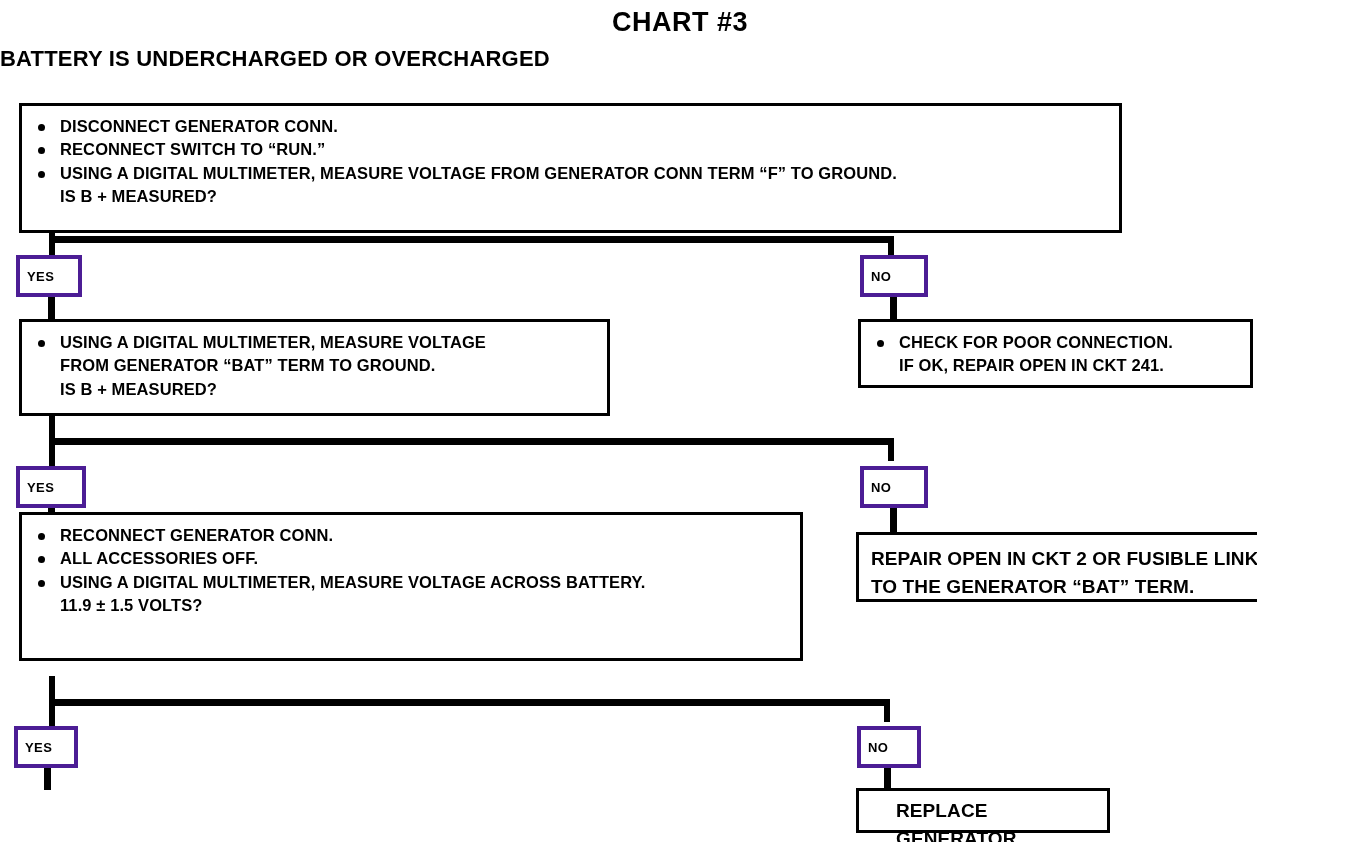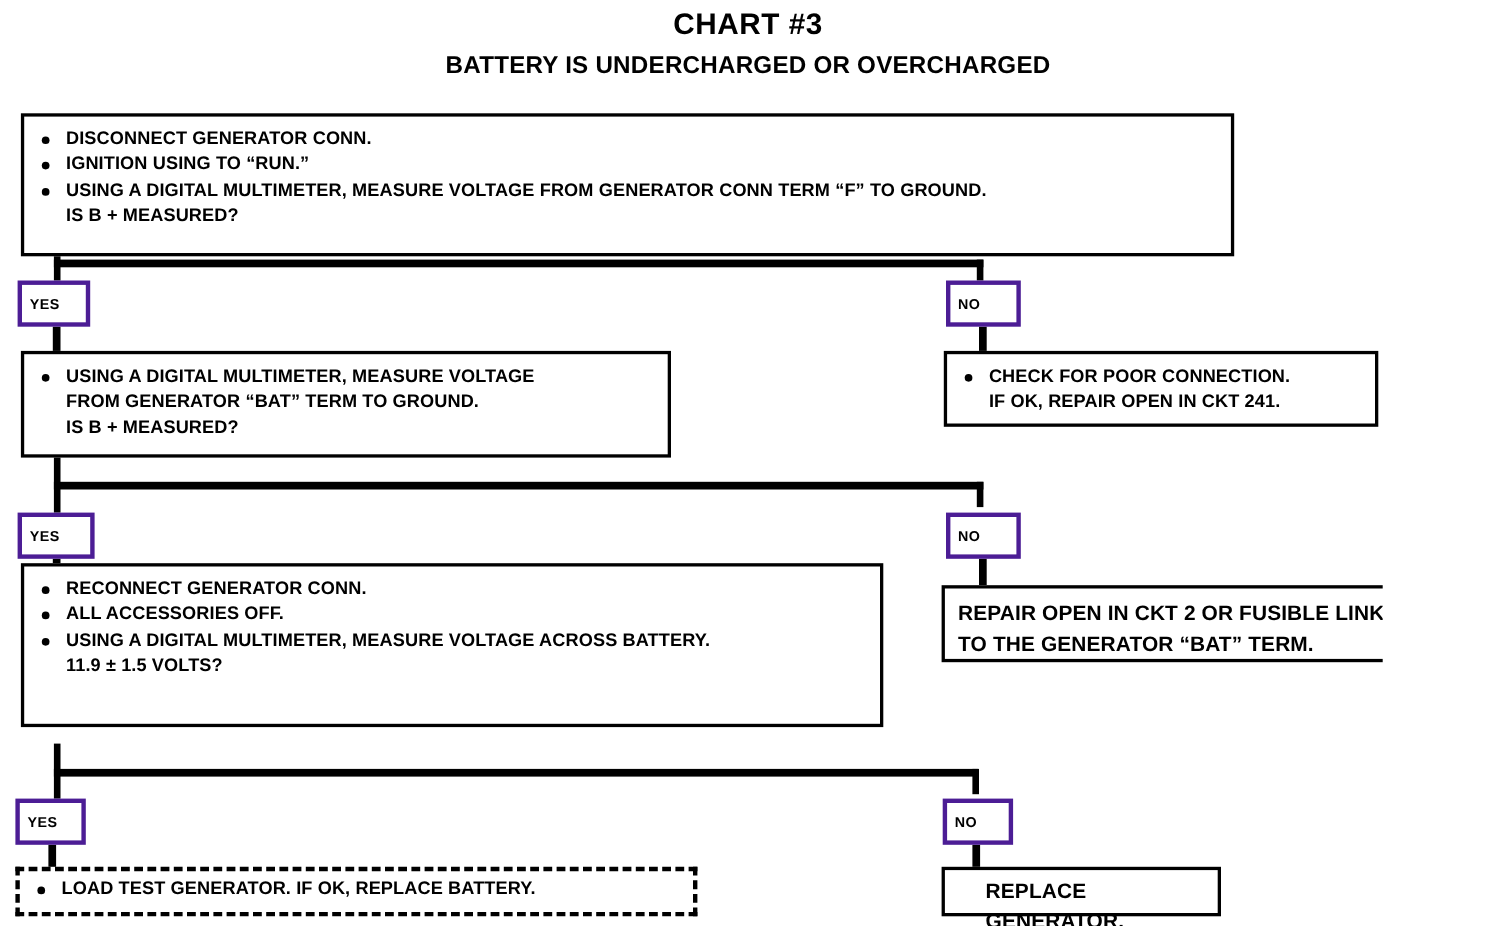--- a/index.html
+++ b/index.html
@@ -30,21 +30,20 @@
     font-size: 27px;
     font-weight: bold;
     letter-spacing: 0.5px;
     line-height: 1.05;
   }
   .title-sub {
     position: absolute;
     left: 0;
     top: 47px;
     width: 1360px;
-    text-align: center;
     font-size: 22px;
     font-weight: bold;
     letter-spacing: 0.2px;
     line-height: 1.05;
   }
 
   
   .box {
     position: absolute;
     box-sizing: border-box;
@@ -138,21 +137,21 @@
 
 <div id="canvas">
 
   <div class="title-main">CHART #3</div>
   <div class="title-sub">BATTERY IS UNDERCHARGED OR OVERCHARGED</div>
 
   <div class="box" style="left:19px; top:84px; width:1103px; height:130px;margin-top:19px;">
     <div class="box-inner">
       <ul class="blist">
         <li>DISCONNECT GENERATOR CONN.</li>
-        <li>IGNITION USING TO “RUN.”</li>
+        <li>RECONNECT SWITCH TO “RUN.”</li>
         <li>USING A DIGITAL MULTIMETER, MEASURE VOLTAGE FROM GENERATOR CONN TERM “F” TO GROUND.
 IS B + MEASURED?</li>
       </ul>
     </div>
   </div>
 
   <div class="vline" style="left:49px; top:211px; height:55px;"></div>
   <div class="hline" style="left:49px; top:236px; width:845px;"></div>
   <div class="vline" style="left:888px; top:236px; height:22px;"></div>
 
@@ -224,27 +223,20 @@
   <div class="label-box" style="left:14px; top:726px; width:64px; height:42px;">
     <span>YES</span>
   </div>
   <div class="label-box" style="left:857px; top:726px; width:64px; height:42px;">
     <span>NO</span>
   </div>
 
   <div class="tick" style="left:44px; top:766px; height:24px;"></div>
   <div class="tick" style="left:884px; top:766px; height:24px;"></div>
 
-  <div class="box dashed" style="left:14px; top:788px; width:620px; height:45px;">
-    <div class="box-inner" style="padding-top:5px;">
-      <ul class="blist">
-        <li>LOAD TEST GENERATOR.  IF OK, REPLACE BATTERY.</li>
-      </ul>
-    </div>
-  </div>
 
   <div class="box" style="left:856px; top:788px; width:254px; height:45px;">
     <div class="box-inner noindent" style="padding-top:6px;margin-left:25px;">
       <div class="plain-text">REPLACE GENERATOR.</div>
     </div>
   </div>
 
 </div>
 
 </body></html>

